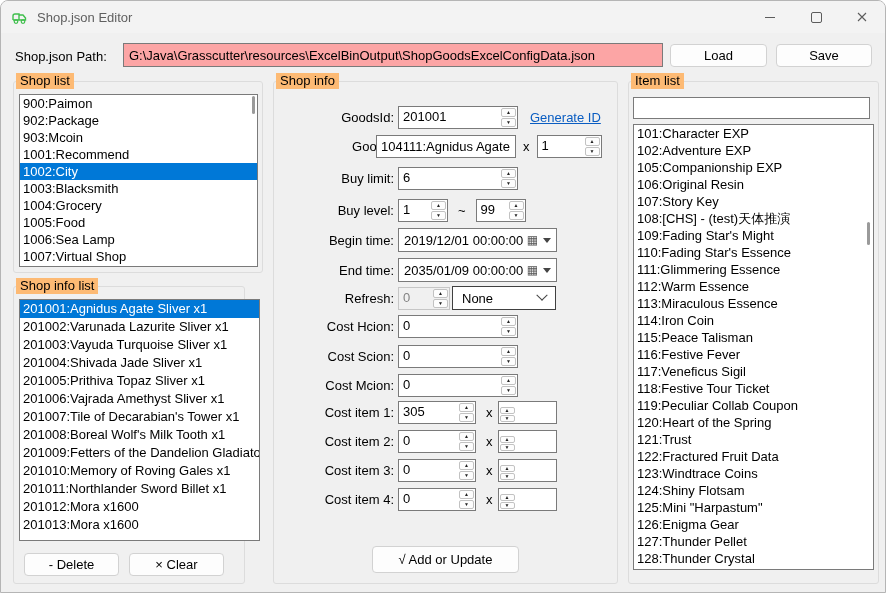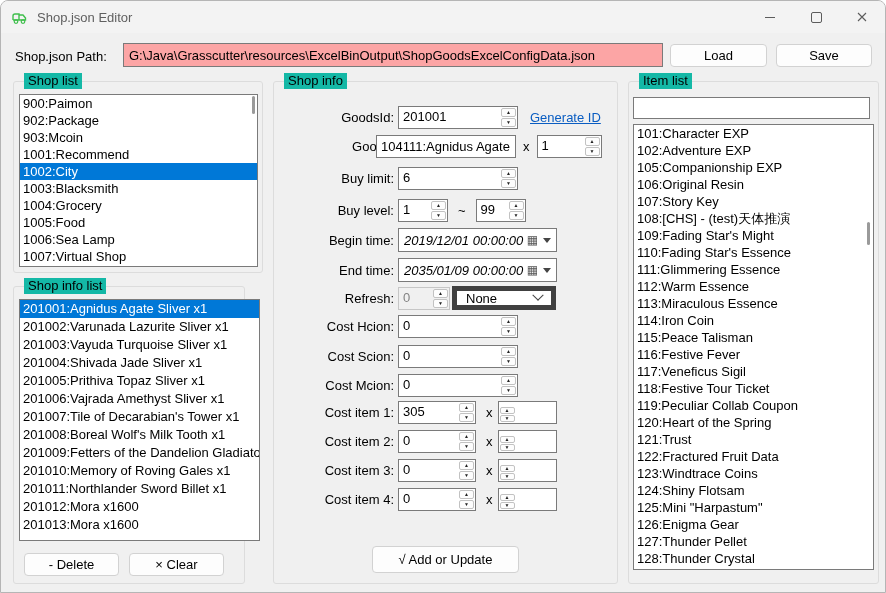--- a/index.html
+++ b/index.html
@@ -17,21 +17,21 @@
   
   .path-label{position:absolute;left:14px;top:48px;}
   .path-input{position:absolute;left:122px;top:42px;width:540px;height:24px;box-sizing:border-box;
               border:1px solid #7a7a7a;background:#fca5a5;font:inherit;padding:0 5px;}
   .btn{background:#fdfdfd;border:1px solid #d2d2d2;border-radius:4px;font:inherit;color:#000;
        display:flex;align-items:center;justify-content:center;box-sizing:border-box;}
   .load-btn{position:absolute;left:669px;top:43px;width:97px;height:23px;}
   .save-btn{position:absolute;left:775px;top:43px;width:96px;height:23px;}
   
   .group{position:absolute;border:1px solid #dcdcdc;border-radius:3px;box-sizing:border-box;}
-  .gtitle{position:absolute;top:-9px;left:10px;background:#14b8a6;padding:0 4px;line-height:16px;}
+  .gtitle{position:absolute;top:-9px;left:2px;background:#fdba74;padding:0 4px;line-height:16px;}
   .g-shop-list{left:12px;top:80px;width:250px;height:192px;}
   .g-shop-info-list{left:12px;top:285px;width:232px;height:298px;}
   .g-shop-info{left:272px;top:80px;width:345px;height:503px;}
   .g-item-list{left:627px;top:80px;width:251px;height:503px;}
   
   .listbox{position:absolute;background:#fff;border:1px solid #7a7a7a;box-sizing:border-box;overflow:hidden;}
   .lb-shop{left:5px;top:12px;width:239px;height:173px;}
   .lb-shopinfo{left:5px;top:12px;width:241px;height:242px;}
   .lb-items{left:4px;top:42px;width:241px;height:446px;}
   .li{height:17px;line-height:17px;padding:0 3px;white-space:nowrap;overflow:hidden;}
@@ -56,27 +56,27 @@
            align-items:center;justify-content:center;font-size:5px;line-height:1;color:#222;}
   .spin.disabled{background:#f0f0f0;border-color:#c6c6c6;}
   .spin.disabled .val{color:#838383;}
   .w120{width:120px;} .w78{width:78px;} .w65{width:65px;} .w59{width:59px;flex-direction:column;} .w52{width:52px;} .w50{width:50px;}
   
   .tbox{height:23px;box-sizing:border-box;border:1px solid #7a7a7a;background:#fff;font:inherit;padding:0 4px;}
   .goods-input{width:140px;margin-left:-22px;}
   
   .dtp{display:flex;align-items:center;width:159px;height:24px;box-sizing:border-box;
        border:1px solid #7a7a7a;background:#fff;padding:0 5px;flex:none;}
-  .dtp .val{flex:1;white-space:nowrap;overflow:hidden;font-style:italic;}
+  .dtp .val{flex:1;white-space:nowrap;overflow:hidden;}
   .cal{font-size:12px;color:#555;line-height:1;margin:0 2px 0 2px;}
   .drop-tri{width:0;height:0;border-left:4px solid transparent;border-right:4px solid transparent;
             border-top:5px solid #444;margin-left:3px;}
   
   .combo{display:flex;align-items:center;width:104px;height:24px;box-sizing:border-box;
-         border:5px solid #404040;background:#fff;padding:0 9px;margin-left:2px;flex:none;}
+         border:1px solid #404040;background:#fff;padding:0 9px;margin-left:2px;flex:none;}
   .combo .val{flex:1;}
   .chev{width:7px;height:7px;border-right:1.5px solid #444;border-bottom:1.5px solid #444;
         transform:rotate(45deg) translate(-2px,-2px);}
   .xlab{margin-left:10px;}
   .tilde{margin:0 10px;}
   .link{color:#0a5dc2;text-decoration:underline;margin-left:12px;white-space:nowrap;}
   .add-btn{position:absolute;left:98px;top:464px;width:147px;height:27px;}
   .del-btn{position:absolute;left:10px;top:266px;width:95px;height:23px;}
   .clr-btn{position:absolute;left:115px;top:266px;width:95px;height:23px;}
   

